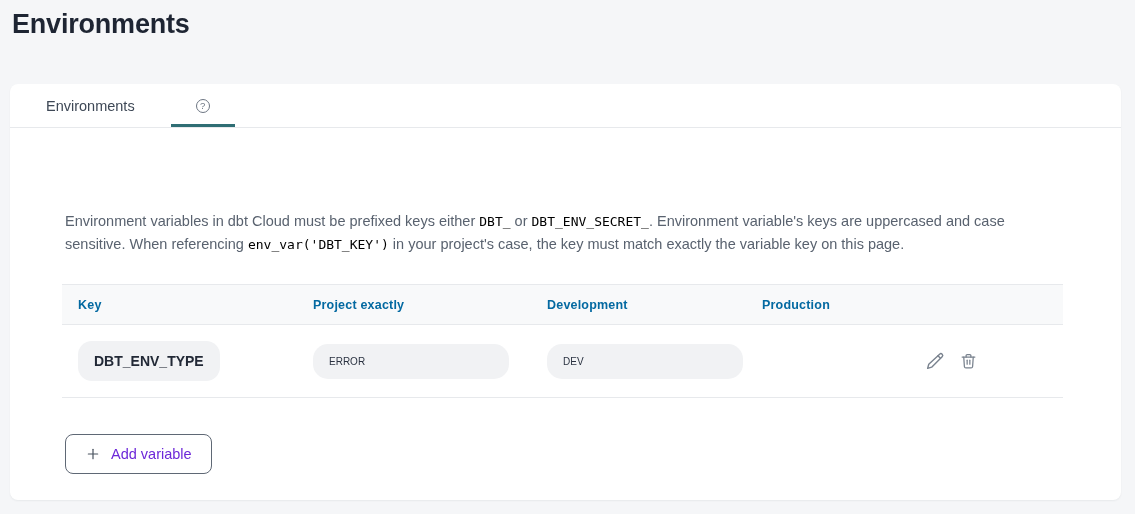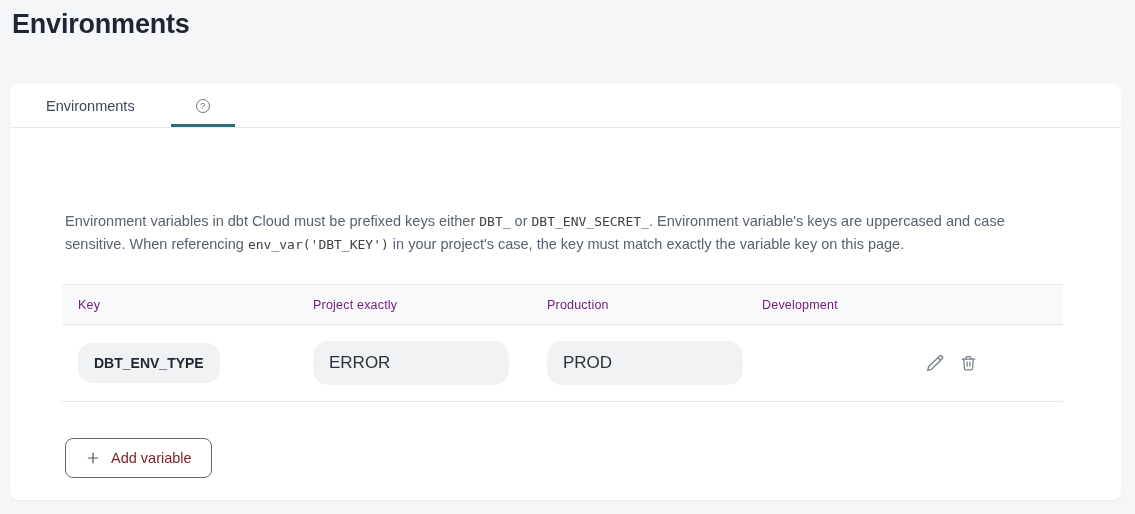--- a/index.html
+++ b/index.html
@@ -63,39 +63,39 @@
   
   .description {
     margin: 82px 58px 0 55px;
     font-size: 14.5px;
     line-height: 22px;
     color: #59626f;
   }
   .description code {
     font-family: "DejaVu Sans Mono", monospace;
     font-size: 13px;
-    color: #404040;
+    color: #000000;
   }
   
   .var-table {
     margin: 28px 58px 0 52px;
     border-top: 1px solid #e7e9ec;
   }
   .thead, .trow {
     display: grid;
     grid-template-columns: 251px 234px 215px 233px 1fr;
     align-items: center;
   }
   .thead {
     height: 40px;
     background: #f8f9fa;
     border-bottom: 1px solid #e7e9ec;
     font-size: 12.5px;
-    font-weight: 400;
-    color: #701a75;
+    font-weight: 700;
+    color: #0369a1;
     letter-spacing: .2px;
   }
   .thead .th:first-child { padding-left: 16px; }
   .trow {
     padding: 16px 0;
     border-bottom: 1px solid #e7e9ec;
   }
   .key-pill {
     display: inline-block;
     margin-left: 16px;
@@ -104,21 +104,21 @@
     padding: 12px 16px;
     font-size: 14px;
     font-weight: 700;
     color: #222936;
   }
   .value-box {
     width: 196px;
     background: #f1f2f4;
     border-radius: 15px;
     padding: 12px 16px;
-    font-size: 17px;
+    font-size: 10px;
     color: #2a3240;
     white-space: nowrap;
   }
   .row-actions {
     display: flex;
     justify-content: flex-end;
     align-items: center;
     gap: 13px;
     padding-right: 17px;
   }
@@ -138,21 +138,21 @@
     align-items: center;
     gap: 10px;
     margin: 36px 0 0 55px;
     height: 40px;
     padding: 0 19px;
     border: 1px solid #5f6875;
     border-radius: 8px;
     background: #ffffff;
     font-family: "Liberation Sans", sans-serif;
     font-size: 14.5px;
-    color: #7f1d1d;
+    color: #6d28d9;
     cursor: pointer;
   }
   .plus-glyph { color: #49525f; }
 </style>
 </head>
 <body>
 
 <h1 class="page-title">Environments</h1>
 
 <div class="card">
@@ -165,34 +165,34 @@
       <span class="help-circle">?</span>
     </div>
   </div>
 
   <p class="description"><span>Environment variables in dbt Cloud must be prefixed keys either </span><code>DBT_</code><span> or </span><code>DBT_ENV_SECRET_</code><span>. Environment variable's keys are uppercased and case sensitive. When referencing </span><code>env_var('DBT_KEY')</code><span> in your project's case, the key must match exactly the variable key on this page.</span></p>
 
   <div class="var-table">
     <div class="thead">
       <div class="th">Key</div>
       <div class="th">Project exactly</div>
+      <div class="th">Development</div>
       <div class="th">Production</div>
-      <div class="th">Development</div>
       <div class="th"></div>
     </div>
 
     <div class="trow">
       <div>
         <span class="key-pill">DBT_ENV_TYPE</span>
       </div>
       <div>
         <div class="value-box">ERROR</div>
       </div>
       <div>
-        <div class="value-box">PROD</div>
+        <div class="value-box">DEV</div>
       </div>
       <div class="row-actions">
         <button class="icon-btn" title="">
           <span style="display:inline-flex;">
             <svg width="21" height="21" viewBox="0 0 24 24" fill="none" stroke="currentColor" stroke-width="1.6" stroke-linejoin="round" stroke-linecap="round">
               <path d="M16.7 3.6a2.05 2.05 0 0 1 2.9 2.9L7.6 18.5 3 19.8l1.3-4.6L16.7 3.6z"></path>
               <path d="M14.8 5.5l2.9 2.9"></path>
             </svg>
           </span>
         </button>

